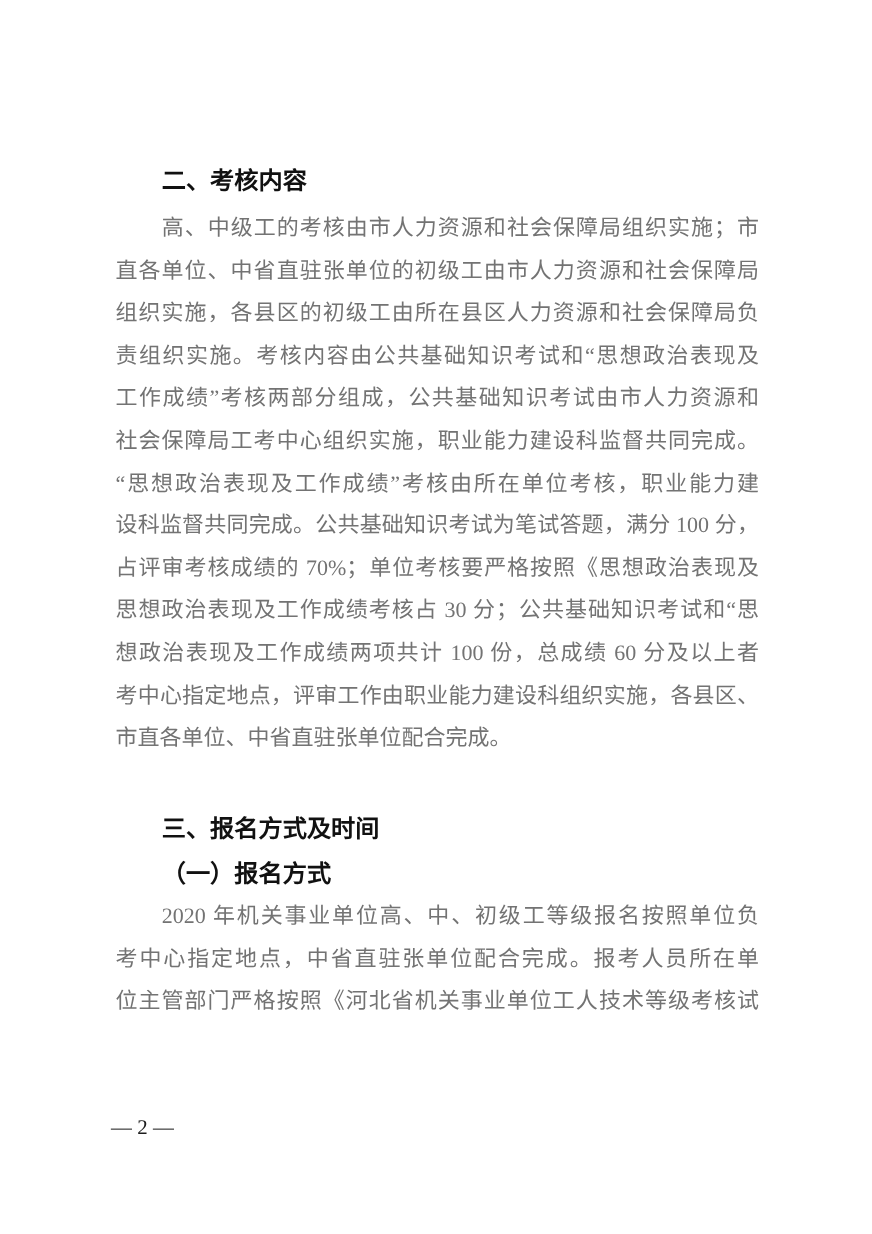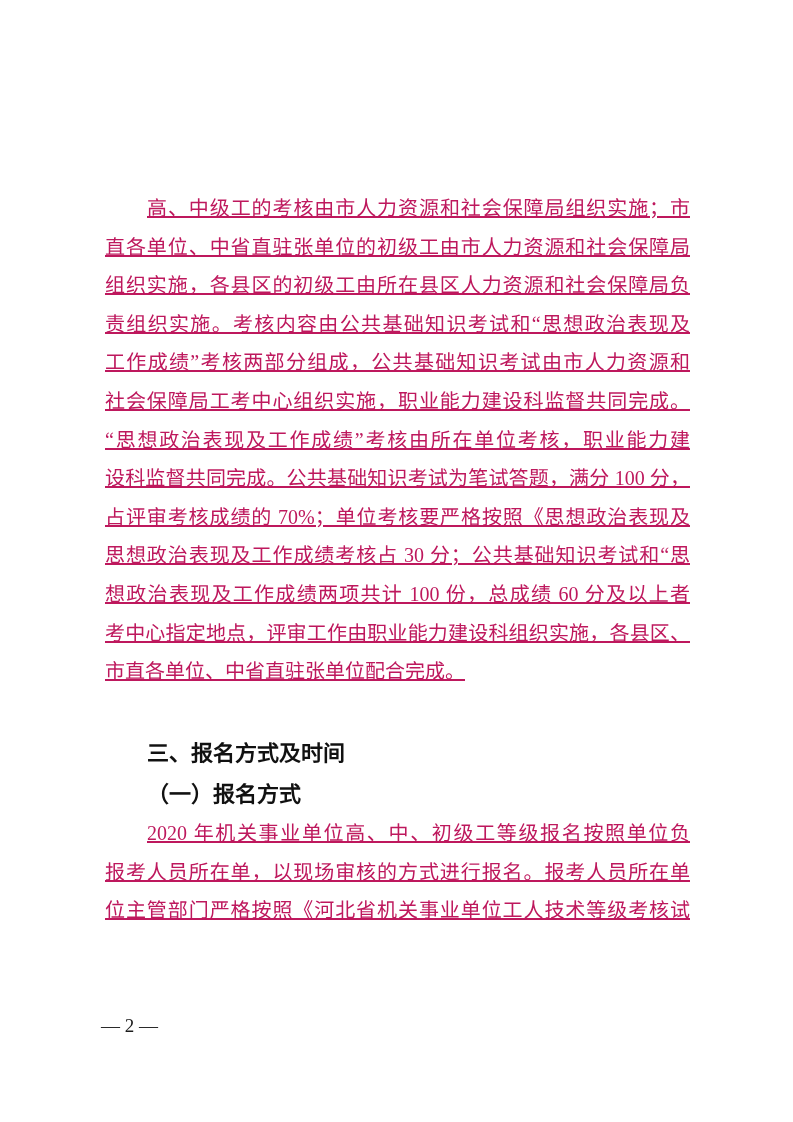--- a/index.html
+++ b/index.html
@@ -39,22 +39,21 @@
     text-indent: 42px;
     color: #111111;
     white-space: nowrap;
   }
   .para {
     position: absolute;
     left: 105px;
     width: 585px;
     font-size: 20px;
     line-height: 38.6px;
-    color: #be185d;
-    text-decoration: underline;
+    color: #737373;
   }
   .line {
     height: 38.6px;
     text-align: justify;
     text-align-last: justify;
     overflow: visible;
   }
   .line.indent {
     text-indent: 42px;
   }
@@ -70,20 +69,21 @@
     line-height: 24px;
     color: #1c1c1c;
     white-space: pre;
   }
 </style>
 </head>
 <body>
 
 <div class="page">
 
+  <div class="heading" style="top:150px;">二、考核内容</div>
 
   <div class="para" style="top:189px;">
     <div class="line indent">高、中级工的考核由市人力资源和社会保障局组织实施；市</div>
     <div class="line">直各单位、中省直驻张单位的初级工由市人力资源和社会保障局</div>
     <div class="line">组织实施，各县区的初级工由所在县区人力资源和社会保障局负</div>
     <div class="line">责组织实施。考核内容由公共基础知识考试和“思想政治表现及</div>
     <div class="line">工作成绩”考核两部分组成，公共基础知识考试由市人力资源和</div>
     <div class="line">社会保障局工考中心组织实施，职业能力建设科监督共同完成。</div>
     <div class="line">“思想政治表现及工作成绩”考核由所在单位考核，职业能力建</div>
     <div class="line">设科监督共同完成。公共基础知识考试为笔试答题，满分 100 分，</div>
@@ -93,19 +93,19 @@
     <div class="line">考中心指定地点，评审工作由职业能力建设科组织实施，各县区、</div>
     <div class="line flush-left">市直各单位、中省直驻张单位配合完成。</div>
   </div>
 
   <div class="heading" style="top:739px;">三、报名方式及时间</div>
 
   <div class="sub-heading" style="top:780px;">（一）报名方式</div>
 
   <div class="para" style="top:814px;">
     <div class="line indent">2020 年机关事业单位高、中、初级工等级报名按照单位负</div>
-    <div class="line">报考人员所在单，以现场审核的方式进行报名。报考人员所在单</div>
+    <div class="line">考中心指定地点，中省直驻张单位配合完成。报考人员所在单</div>
     <div class="line">位主管部门严格按照《河北省机关事业单位工人技术等级考核试</div>
   </div>
 
   <div class="page-number">— 2 —</div>
 
 </div>
 
 </body></html>

